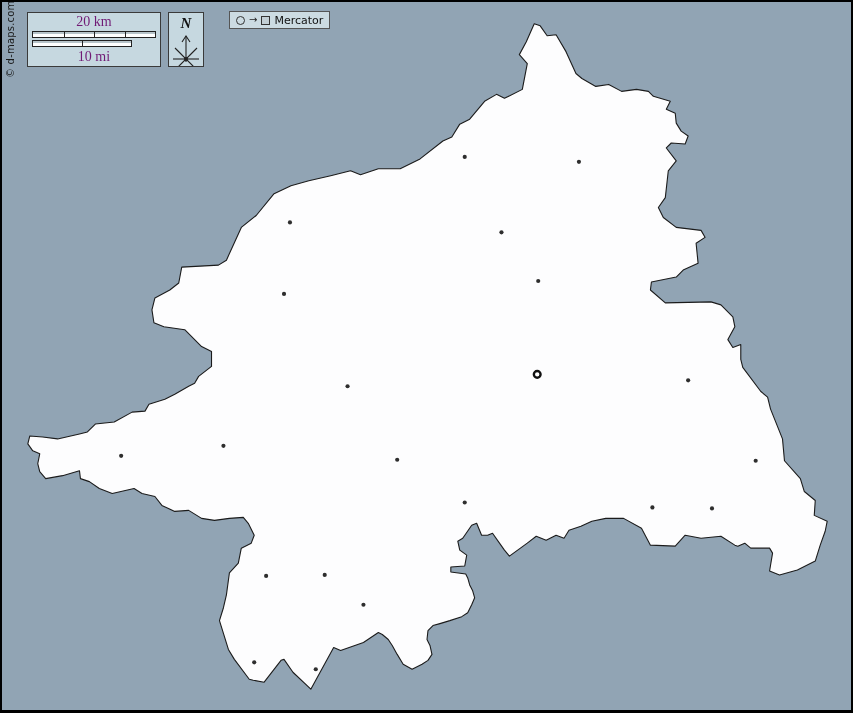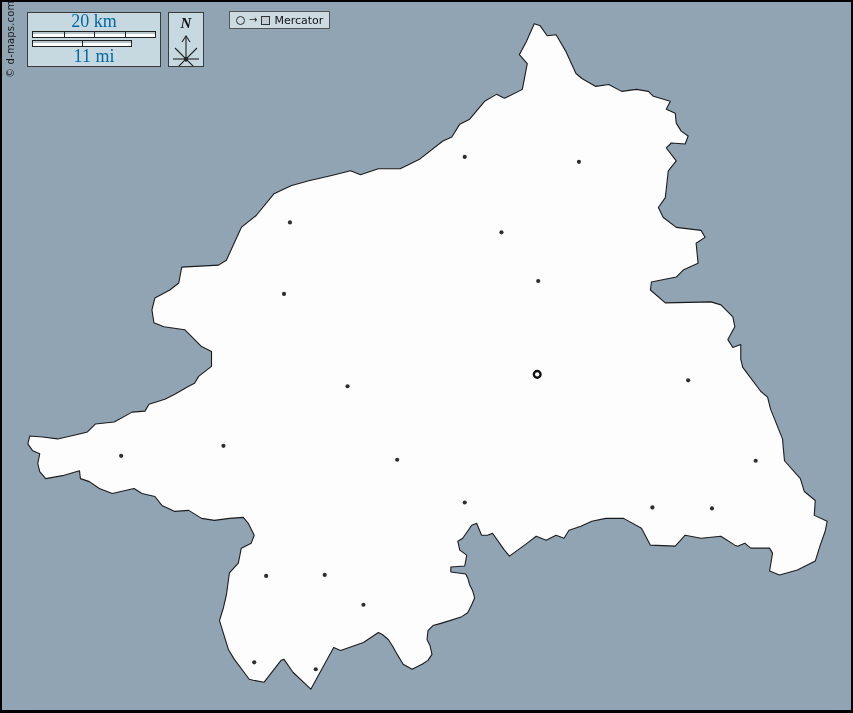--- a/index.html
+++ b/index.html
@@ -26,21 +26,21 @@
   
   .scale-panel{
     position:absolute;left:25px;top:10px;width:134px;height:55px;
     background:var(--panel,#c6d8e0);
     border:1px solid #3a3a3a;
     display:flex;flex-direction:column;align-items:center;justify-content:space-between;
     padding:1px 0 2px 0;box-sizing:border-box;
   }
   .scale-label{
     font-family:"Liberation Serif","DejaVu Serif",serif;
-    font-size:18px;color:#0369a1;line-height:15px;
+    font-size:14px;color:#701a75;line-height:15px;
   }
   .bar{
     position:relative;height:7px;box-sizing:border-box;
     border:1px solid #222;
     background:linear-gradient(to bottom,#b7c4ca 0 45%,#ffffff 45%);
   }
   .bar-km{width:124px;}
   .bar-mi{width:100px;margin-right:24px;}
   .tick{position:absolute;top:0;bottom:0;width:1px;background:#222;}
 
@@ -105,21 +105,21 @@
   <div class="scale-panel">
     <div class="scale-label">20 km</div>
     <div class="bar bar-km">
       <span class="tick" style="left:25%"></span>
       <span class="tick" style="left:50%"></span>
       <span class="tick" style="left:75%"></span>
     </div>
     <div class="bar bar-mi">
       <span class="tick" style="left:50%"></span>
     </div>
-    <div class="scale-label">11 mi</div>
+    <div class="scale-label">10 mi</div>
   </div>
 
   <div class="compass-panel">
     <div class="compass-n">N</div>
     <svg class="north-svg" width="34" height="34" viewBox="0 0 34 34">
       <g stroke="#222" stroke-width="1.1" fill="none">
         <line x1="17" y1="30" x2="17" y2="4"></line>
         <polyline points="13,10 17,4 21,10"></polyline>
         <line x1="6" y1="16" x2="28" y2="38"></line>
         <line x1="28" y1="16" x2="6" y2="38"></line>

